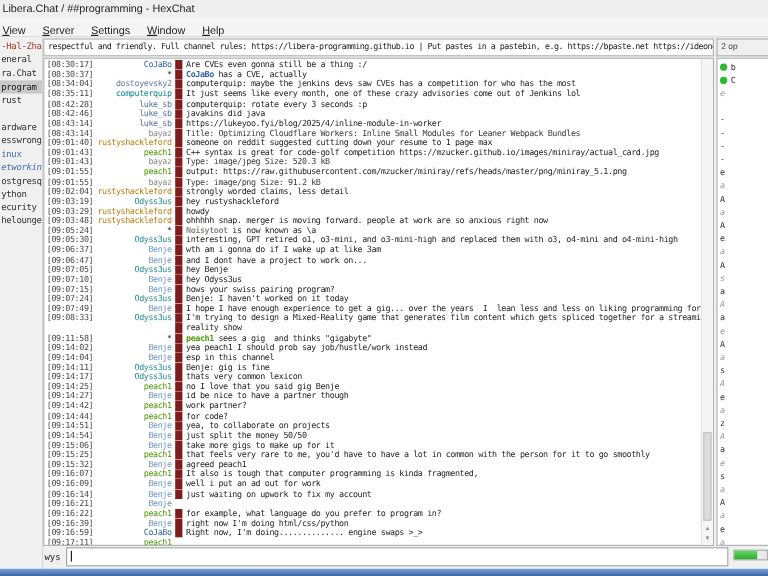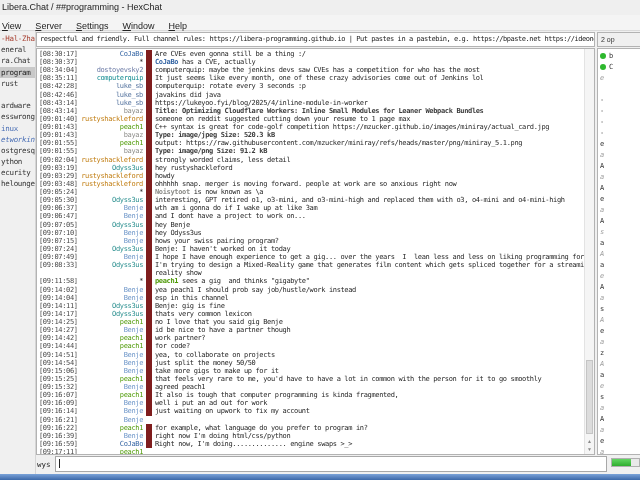--- a/index.html
+++ b/index.html
@@ -25,27 +25,27 @@
             letter-spacing:-0.45px;line-height:13px;color:#222;padding:0 3px;
             white-space:nowrap;overflow:hidden;}
   .userheader{position:absolute;left:597px;top:32px;width:43px;height:13px;background:#f0f0f0;
               border:1px solid #b3b3b3;border-right:none;font-size:7px;line-height:13px;
               color:#333;padding-left:3px;white-space:nowrap;overflow:hidden;}
   
   .chatbox{position:absolute;left:36px;top:48px;width:557px;height:405px;background:#fff;
            border:1px solid #b3b3b3;overflow:hidden;}
   .rows{position:absolute;left:0;top:1px;right:9px;}
   .crow{display:flex;height:8.14px;line-height:8.3px;font-family:"DejaVu Sans Mono",monospace;
-        font-size:7px;letter-spacing:-0.35px;white-space:pre;overflow:hidden;align-items:center;}
+        font-size:7px;letter-spacing:-0.35px;white-space:pre;overflow:hidden;}
   .crow .t{width:40px;padding-left:2px;flex:none;color:#4a4a4a;}
   .crow .n{width:64px;flex:none;text-align:right;color:#262626;}
   .crow .m{flex:1;overflow:hidden;color:#262626;border-left:6px solid #7f1d1d;margin-left:3px;
            padding-left:3px;}
   .crow .mn{font-weight:bold;}
-  .crow.bold .m{font-weight:bold;color:#3c3c3c;}
+  .crow.bold .m{font-weight:normal;color:#3c3c3c;}
   
   .vscroll{position:absolute;right:0;top:0;width:9px;height:100%;background:#f5f5f5;
            border-left:1px solid #e3e3e3;}
   .vthumb{position:absolute;left:1px;right:1px;bottom:20px;height:72px;background:#dcdcdc;
           border:1px solid #c4c4c4;}
   .varrow{position:absolute;left:0;width:100%;text-align:center;font-size:5px;color:#8a8a8a;
           height:8px;line-height:8px;}
   .varrow.up{bottom:9px;} .varrow.down{bottom:1px;}
   
   .userlist{position:absolute;left:597px;top:48px;width:43px;height:405px;background:#fff;

